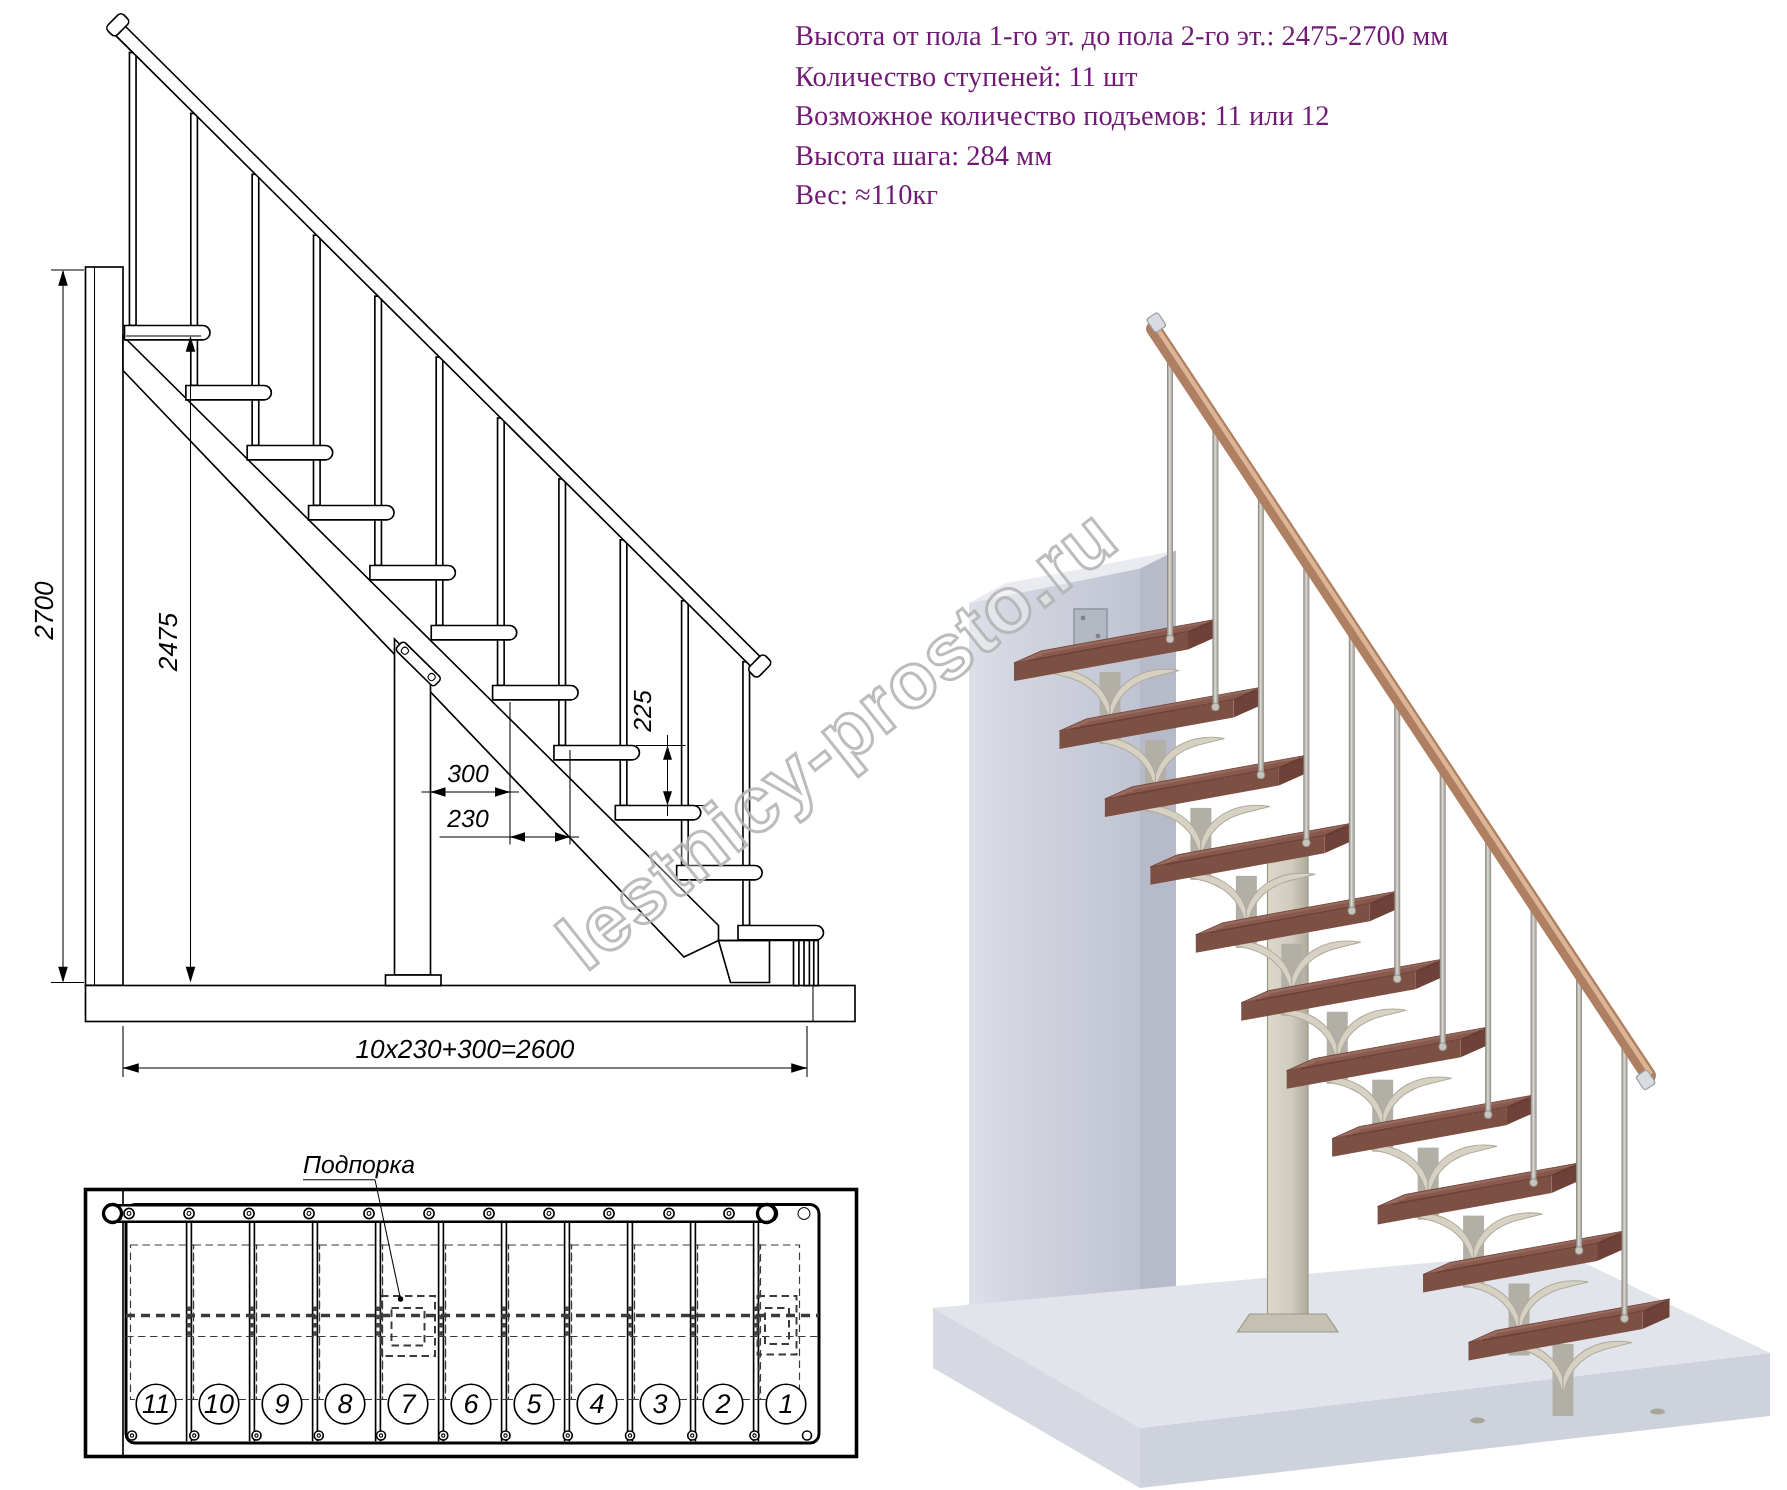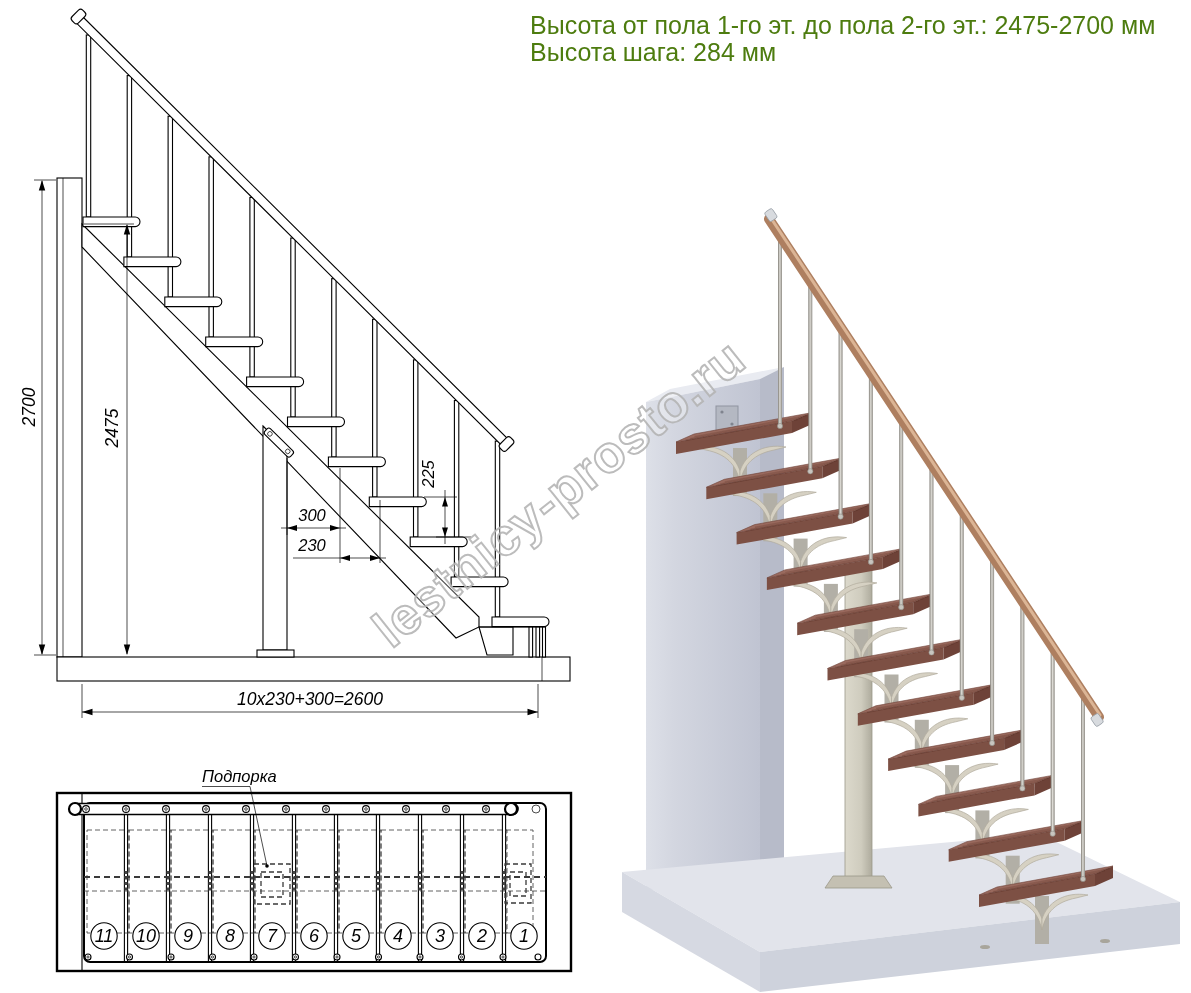--- a/index.html
+++ b/index.html
@@ -7,21 +7,21 @@
     --step-top:#9a6a5e; --step-front:#7d5044; --step-side:#6e4238;
     --rail-wood:#ae7f60; --rail-light:#dcb595;
     --metal-light:#d8d6d0; --metal-dark:#8f8c85;
     --bracket-beige:#d6d1c3; --bracket-stem:#b2afa6;
     --column:#cfccbe; --wall-light:#dde0e8; --wall-mid:#c6cad6; --wall-dark:#b7bbc9;
     --floor-top:#e2e4eb; --floor-front:#ced2dc; --watermark:#b5b5b5;
   }
   html,body{margin:0;padding:0;background:#fff;}
   #page{position:relative;width:1191px;height:993px;overflow:hidden;background:#fff;
         font-family:"Liberation Sans",sans-serif;}
-  #specs{position:absolute;left:530px;top:12px;font-size:25px;line-height:26.6px;color:#4d7c0f;white-space:nowrap;}
+  #specs{position:absolute;left:530px;top:12px;font-size:19px;line-height:26.6px;color:#701a75;white-space:nowrap;font-family:Liberation Serif, serif;}
   #watermark{position:absolute;left:398px;top:600px;height:58px;line-height:58px;
       font-size:52px;font-weight:700;letter-spacing:1px;white-space:nowrap;
       transform-origin:0 100%;transform:rotate(-38.5deg);
       color:rgba(255,255,255,.35);-webkit-text-stroke:2px var(--watermark);opacity:.9;}
   svg{position:absolute;left:0;top:0;}
   .ln{stroke:var(--line);stroke-width:1.1;fill:none;}
   .thin{stroke:var(--line);stroke-width:0.7;fill:none;}
   .wht{fill:#fff;stroke:var(--line);stroke-width:1.1;}
   .bold{stroke-width:2.4;}
   .arr{fill:var(--line);stroke:none;}
@@ -508,17 +508,20 @@
           </g>
         <g transform="translate(1100 718) rotate(56)">
             <rect x="-5.5" y="-1" width="11" height="9" rx="2" fill="#d8dbdf" stroke="#9aa0a8" stroke-width="0.8"></rect>
           </g>
       </g>
     </g>
   </svg>
 
   <div id="specs">
     <div>Высота от пола 1-го эт. до пола 2-го эт.: 2475-2700 мм</div>
+    <div>Количество ступеней: 11 шт</div>
+    <div>Возможное количество подъемов: 11 или 12</div>
     <div>Высота шага: 284 мм</div>
+    <div>Вес: ≈110кг</div>
   </div>
 
   <div id="watermark">lestnicy-prosto.ru</div>
 </div>
 
 </body></html>

